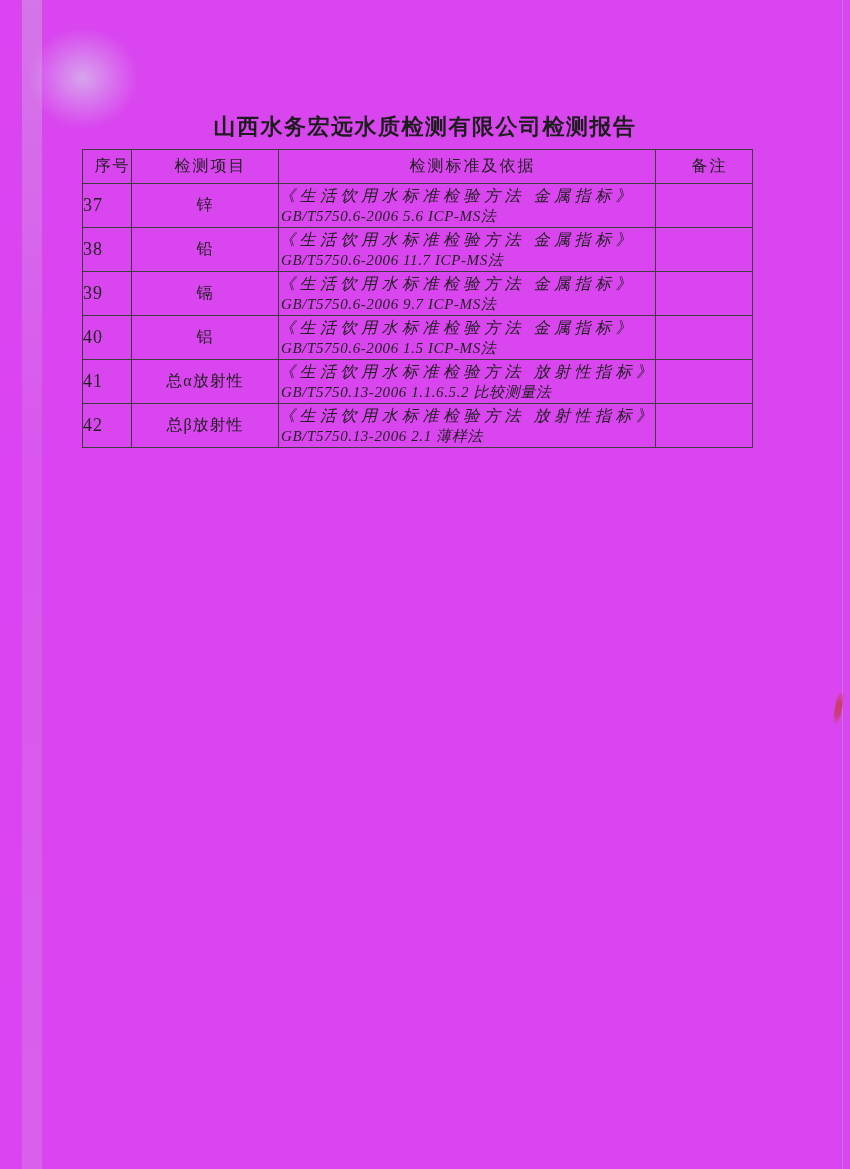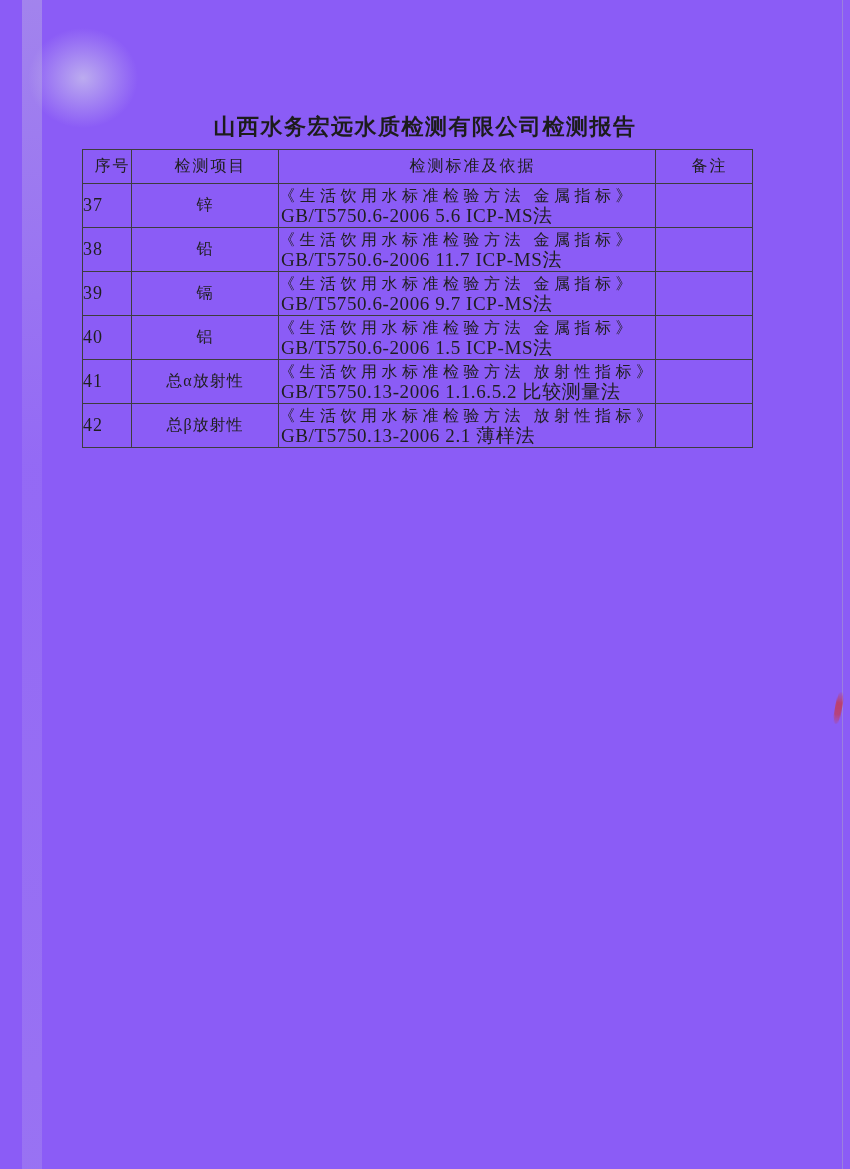--- a/index.html
+++ b/index.html
@@ -5,21 +5,21 @@
   * { box-sizing: border-box; }
   html,body { margin:0; padding:0; }
   body {
     width:850px; height:1169px;
     background:#ffffff;
     font-family:"Liberation Serif","DejaVu Serif",serif;
     color:#222;
     position:relative;
     overflow:hidden;
   }
-  .scan-page { position:absolute; inset:0; background:#8b5cf6; }
+  .scan-page { position:absolute; inset:0; background:#d946ef; }
 
   
   .smudge {
     position:absolute; left:28px; top:28px; width:110px; height:100px;
     background:radial-gradient(closest-side, rgba(214,214,236,0.65), rgba(214,214,236,0.0));
     pointer-events:none;
   }
   .left-shade {
     position:absolute; left:22px; top:0; width:20px; height:100%;
     background:linear-gradient(to bottom, rgba(205,205,220,0.35), rgba(225,225,235,0.10) 40%, rgba(215,215,228,0.18));
@@ -87,29 +87,29 @@
   tr.hdr th {
     height:34px;
     font-size:16px;
     letter-spacing:2px;
     text-align:center;
     padding-left:11px;
   }
   tr.data td { height:44px; }
   td.c-no { text-align:left; font-size:18px; letter-spacing:1px; }
   td.c-item { text-align:center; font-size:16px; letter-spacing:1px; }
-  td.c-std { padding:2px 4px 2px 8px; }
+  td.c-std { padding:2px 4px 2px 8px;font-style:italic; }
   .std1 {
     font-size:16px;
     letter-spacing:4.5px;
     line-height:21px;
     white-space:nowrap;
   }
   .std2 {
-    font-size:19px;
+    font-size:15px;
     letter-spacing:0.6px;
     line-height:20px;
     padding-left:2px;
     white-space:nowrap;
   }
 </style>
 </head>
 <body>
 
 <div class="scan-page">

